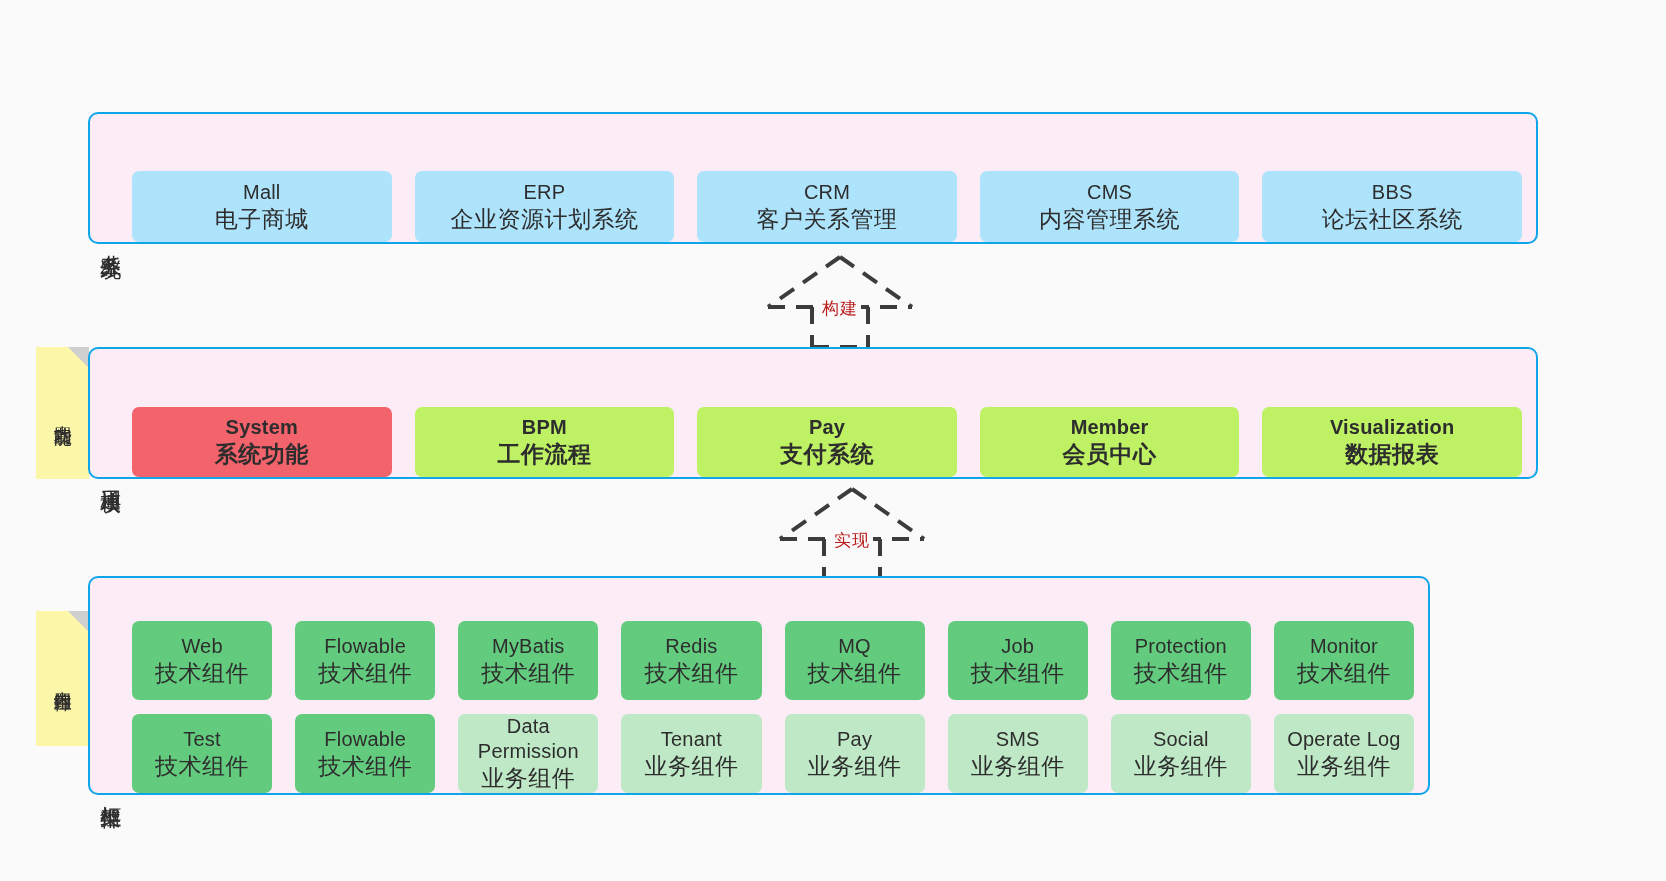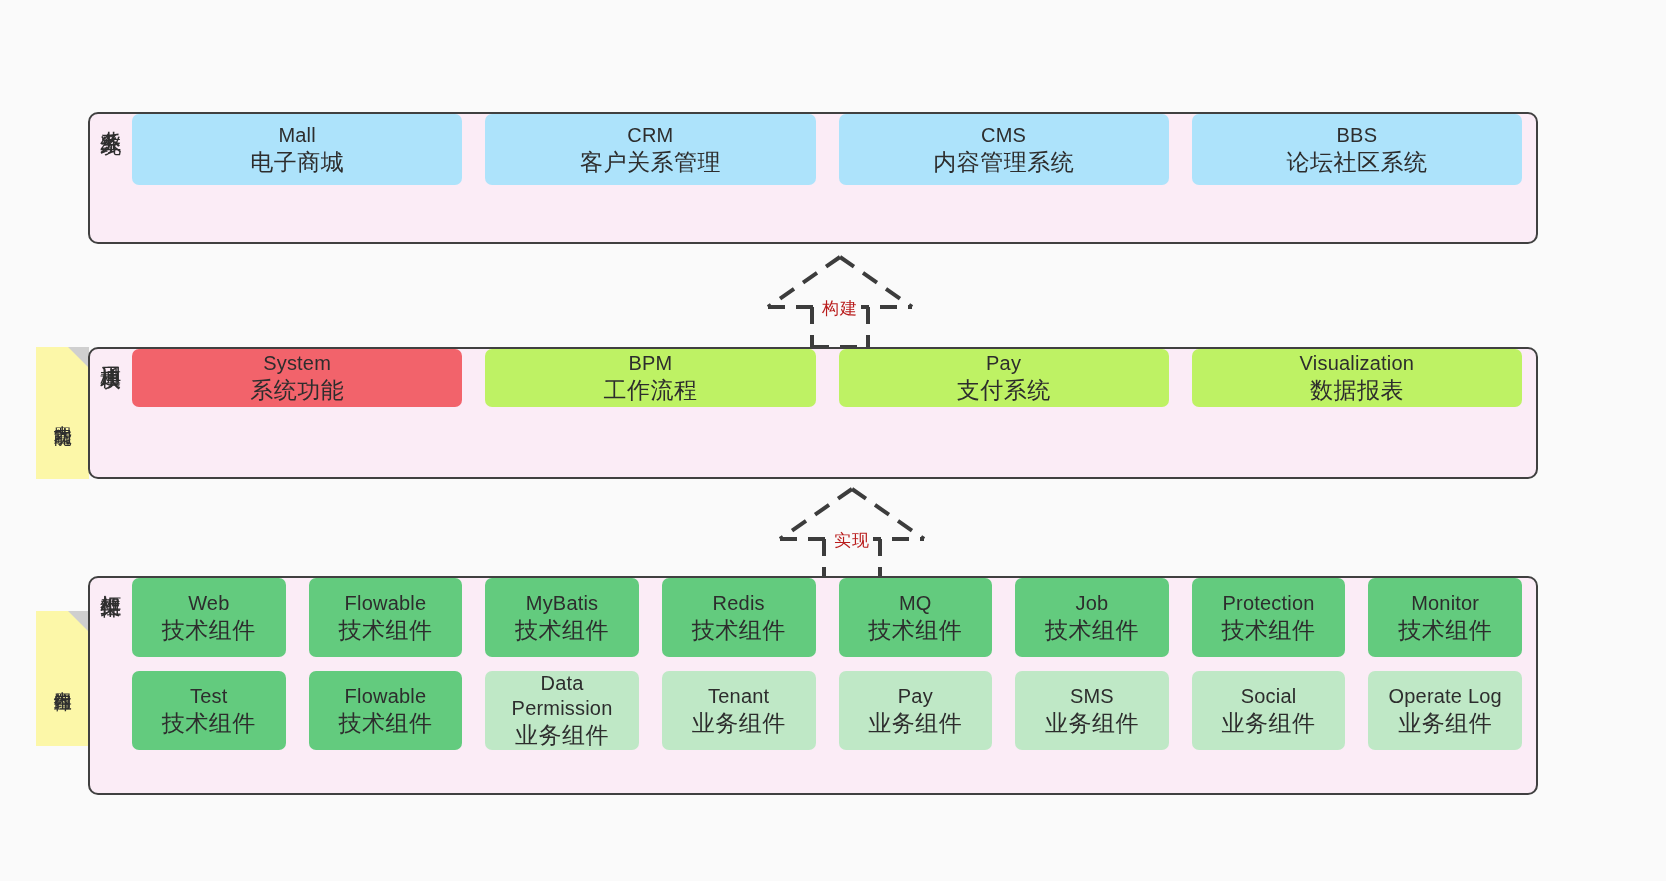--- a/index.html
+++ b/index.html
@@ -18,25 +18,25 @@
 
   #canvas {
     position: absolute;
     inset: 0;
   }
 
   
   .layer {
     position: absolute;
     background: #fbecf6;
-    border: 2px solid #404040;
+    border: 2px solid #0ea5e9;
     border-radius: 10px;
     box-sizing: border-box;
     display: flex;
-    align-items: flex-start;
+    align-items: flex-end;
   }
   .layer-title {
     flex: 0 0 auto;
     width: 42px;
     display: flex;
     align-items: center;
     justify-content: center;
     font-size: 21px;
     line-height: 1.22;
     letter-spacing: 1px;
@@ -88,23 +88,23 @@
   .c-pink        { background: #bef264; }
   .c-green       { background: #63cb7e; }
   .c-green-light { background: #bfe8c6; }
 
   
   #layer-business { left: 88px;  top: 112px; width: 1450px; height: 132px; }
   #layer-business .layer-body { padding-left: 0; }
   #layer-business .card { height: 71px; }
 
   #layer-module   { left: 88px;  top: 347px; width: 1450px; height: 132px; }
-  #layer-module .card { height: 58px; }
-
-  #layer-framework{ left: 88px;  top: 576px; width: 1450px; height: 219px; }
+  #layer-module .card { height: 70px; font-weight: bold; }
+
+  #layer-framework{ left: 88px;  top: 576px; width: 1342px; height: 219px; }
   #layer-framework .layer-title { font-size: 21px; }
   #layer-framework .card { height: 79px; }
 
   
   .note {
     position: absolute;
     background: #fcf7a8;
     width: 53px;
     display: flex;
     align-items: center;
@@ -159,20 +159,24 @@
 
   <div class="layer" id="layer-business">
     <div class="layer-title">业务系统</div>
     <div class="layer-body">
       <div class="row">
         <div class="card c-blue">
           <div class="t">Mall</div>
           <div class="s">电子商城</div>
         </div>
         <div class="card c-blue">
+          <div class="t">ERP</div>
+          <div class="s">企业资源计划系统</div>
+        </div>
+        <div class="card c-blue">
           <div class="t">CRM</div>
           <div class="s">客户关系管理</div>
         </div>
         <div class="card c-blue">
           <div class="t">CMS</div>
           <div class="s">内容管理系统</div>
         </div>
         <div class="card c-blue">
           <div class="t">BBS</div>
           <div class="s">论坛社区系统</div>
@@ -203,20 +207,24 @@
         </div>
         <div class="card c-pink">
           <div class="t">BPM</div>
           <div class="s">工作流程</div>
         </div>
         <div class="card c-pink">
           <div class="t">Pay</div>
           <div class="s">支付系统</div>
         </div>
         <div class="card c-pink">
+          <div class="t">Member</div>
+          <div class="s">会员中心</div>
+        </div>
+        <div class="card c-pink">
           <div class="t">Visualization</div>
           <div class="s">数据报表</div>
         </div>
       </div>
     </div>
   </div>
 
   <div class="arrow" id="arrow-implement">
     <svg width="160" height="92" viewBox="0 0 160 92">
       <path d="M80 2 L152 52 M80 2 L8 52" fill="none" stroke="#3c3c3c" stroke-width="4" stroke-dasharray="17 11"></path>

